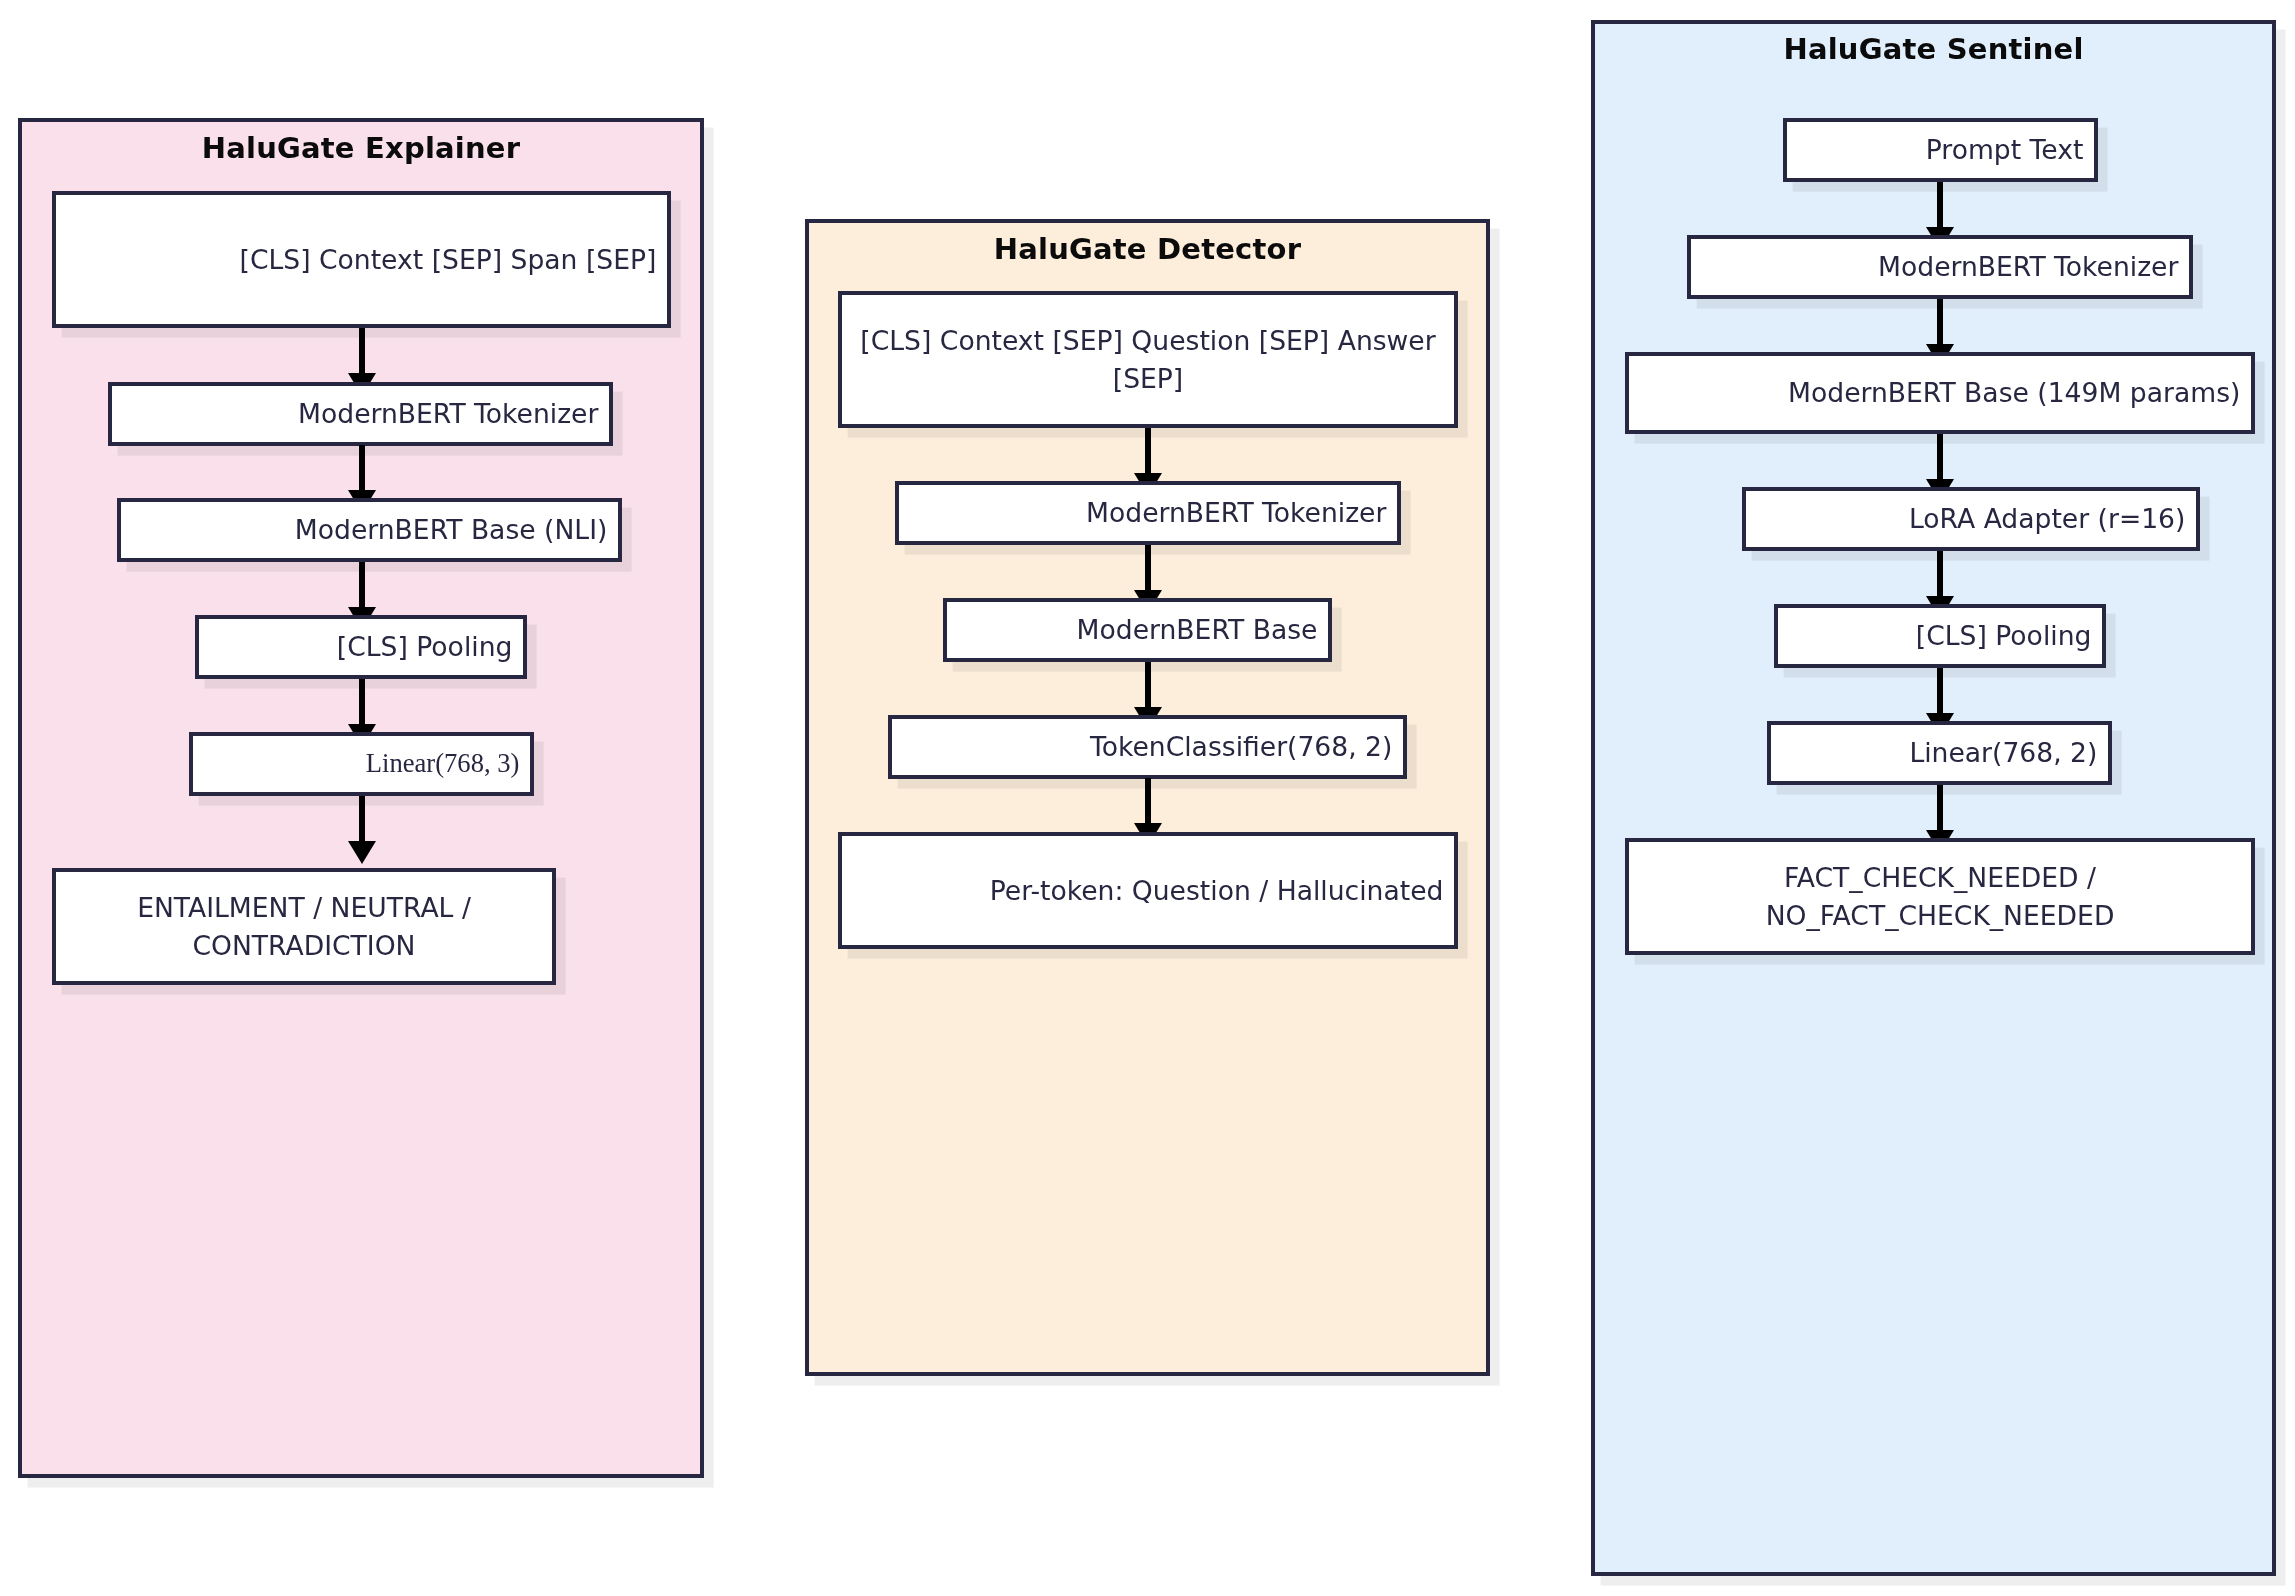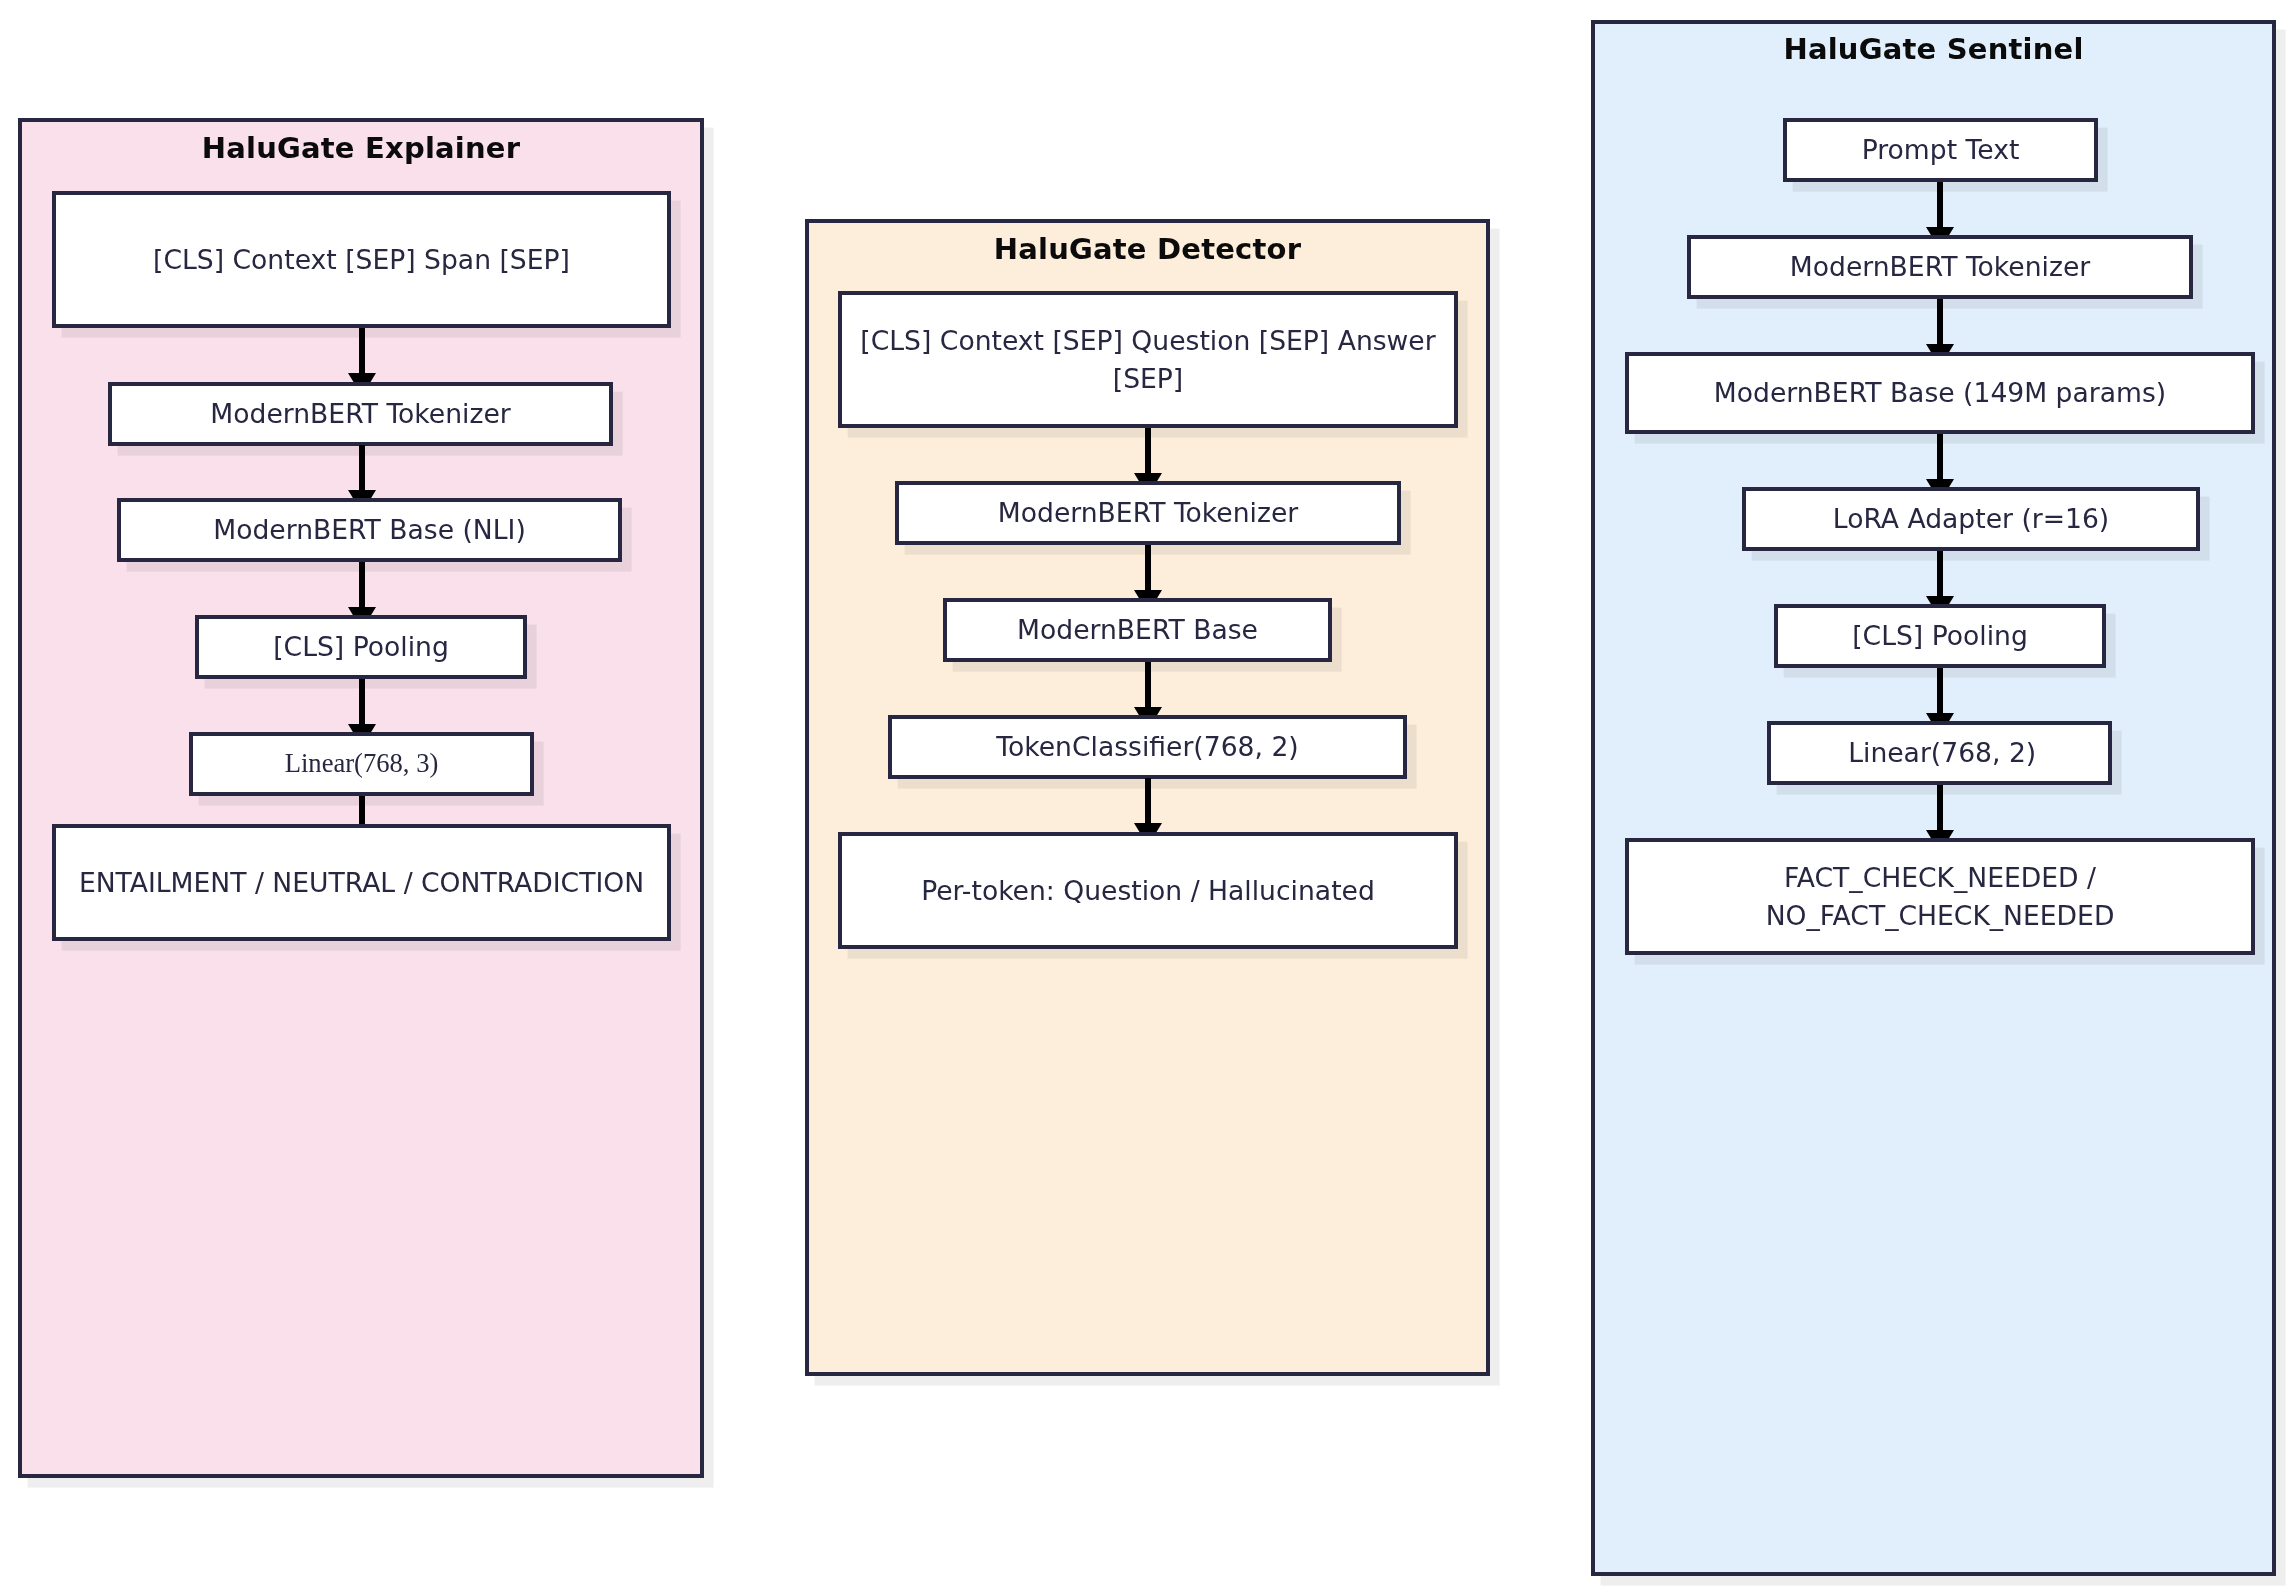--- a/index.html
+++ b/index.html
@@ -60,21 +60,21 @@
 
   
   .node {
     position: absolute;
     background: #ffffff;
     border: 4.8px solid #272741;
     box-sizing: border-box;
     box-shadow: 9.6px 9.6px 0 0 rgba(0,0,0,0.065);
     display: flex;
     align-items: center;
-    justify-content: center;
+    justify-content: flex-end;
     text-align: center;
     color: #272741;
     font-size: 26.6px;
     line-height: 1.42;
     padding: 3.2px 10.6px;
   }
 
   
   .arrow {
     position: absolute;
@@ -143,21 +143,21 @@
 
 <div class="node" style="left:189px; top:732px; width:345px; height:64px;font-family:Liberation Serif, serif;">
   <span>Linear(768, 3)</span>
 </div>
 
 <div class="arrow" style="left:362px; top:796px;">
   <div class="shaft" style="height:53px;"></div>
   <div class="head" style="top:45px;"></div>
 </div>
 
-<div class="node" style="left:52px; top:824px; width:619px; height:117px;">
+<div class="node" style="left:52px; top:868px; width:504px; height:117px;">
   <span>ENTAILMENT / NEUTRAL / CONTRADICTION</span>
 </div>
 
 <div class="subgraph" id="sg-detector">
   <div class="subgraph-title">HaluGate Detector</div>
 </div>
 
 <div class="node" style="left:838px; top:291px; width:620px; height:137px;">
   <span>[CLS] Context [SEP] Question [SEP] Answer [SEP]</span>
 </div>

